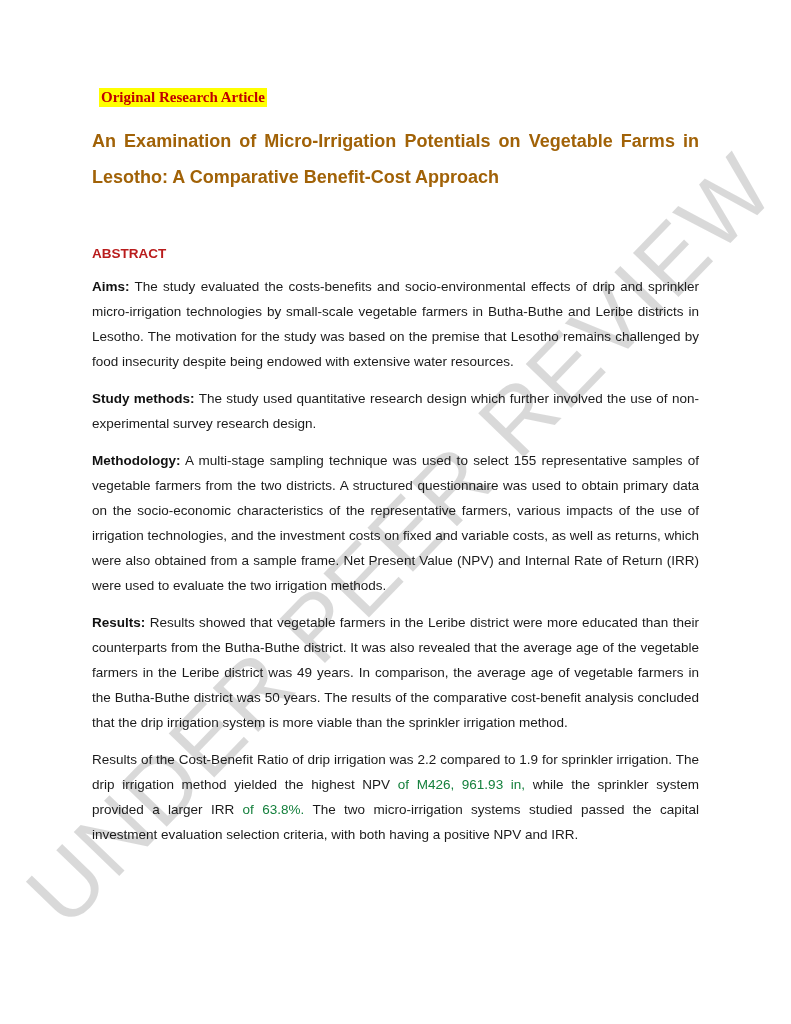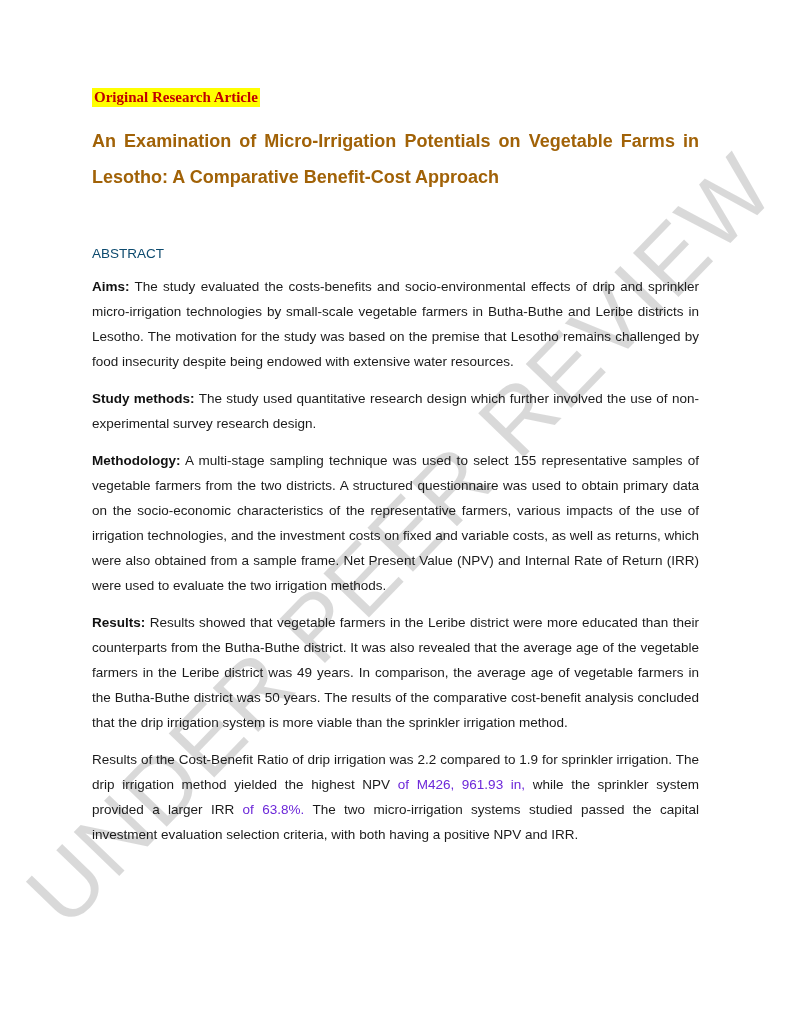--- a/index.html
+++ b/index.html
@@ -41,49 +41,50 @@
 
   .badge {
     display: inline-block;
     font-family: "Liberation Serif", serif;
     font-size: 15px;
     font-weight: bold;
     color: #c00000;
     background: #ffff00;
     padding: 0 2px;
     line-height: 19px;
+    margin-left: 7px;
   }
 
   .title {
     margin: 16px 0 4px 0;
     font-size: 18px;
     line-height: 36px;
     font-weight: bold;
     text-align: justify;
     color: #a16207;
   }
 
   .abstract-heading {
     margin: 50px 0 12px 0;
     font-size: 13.5px;
     line-height: 17px;
-    font-weight: normal;
-    color: #0c4a6e;
+    font-weight: bold;
+    color: #b91c1c;
   }
 
   .para {
     margin: 12px 0 0 0;
     font-size: 13.5px;
     line-height: 25px;
     text-align: justify;
     color: #1b1b1b;
   }
 
   .para .lead { font-weight: bold; color: #111111; }
-  .para .red  { color: #6d28d9; }
+  .para .red  { color: #15803d; }
 </style>
 </head>
 <body>
 
 <div class="page">
 
   <div class="watermark">UNDER PEER REVIEW</div>
 
   <div class="content">
 

